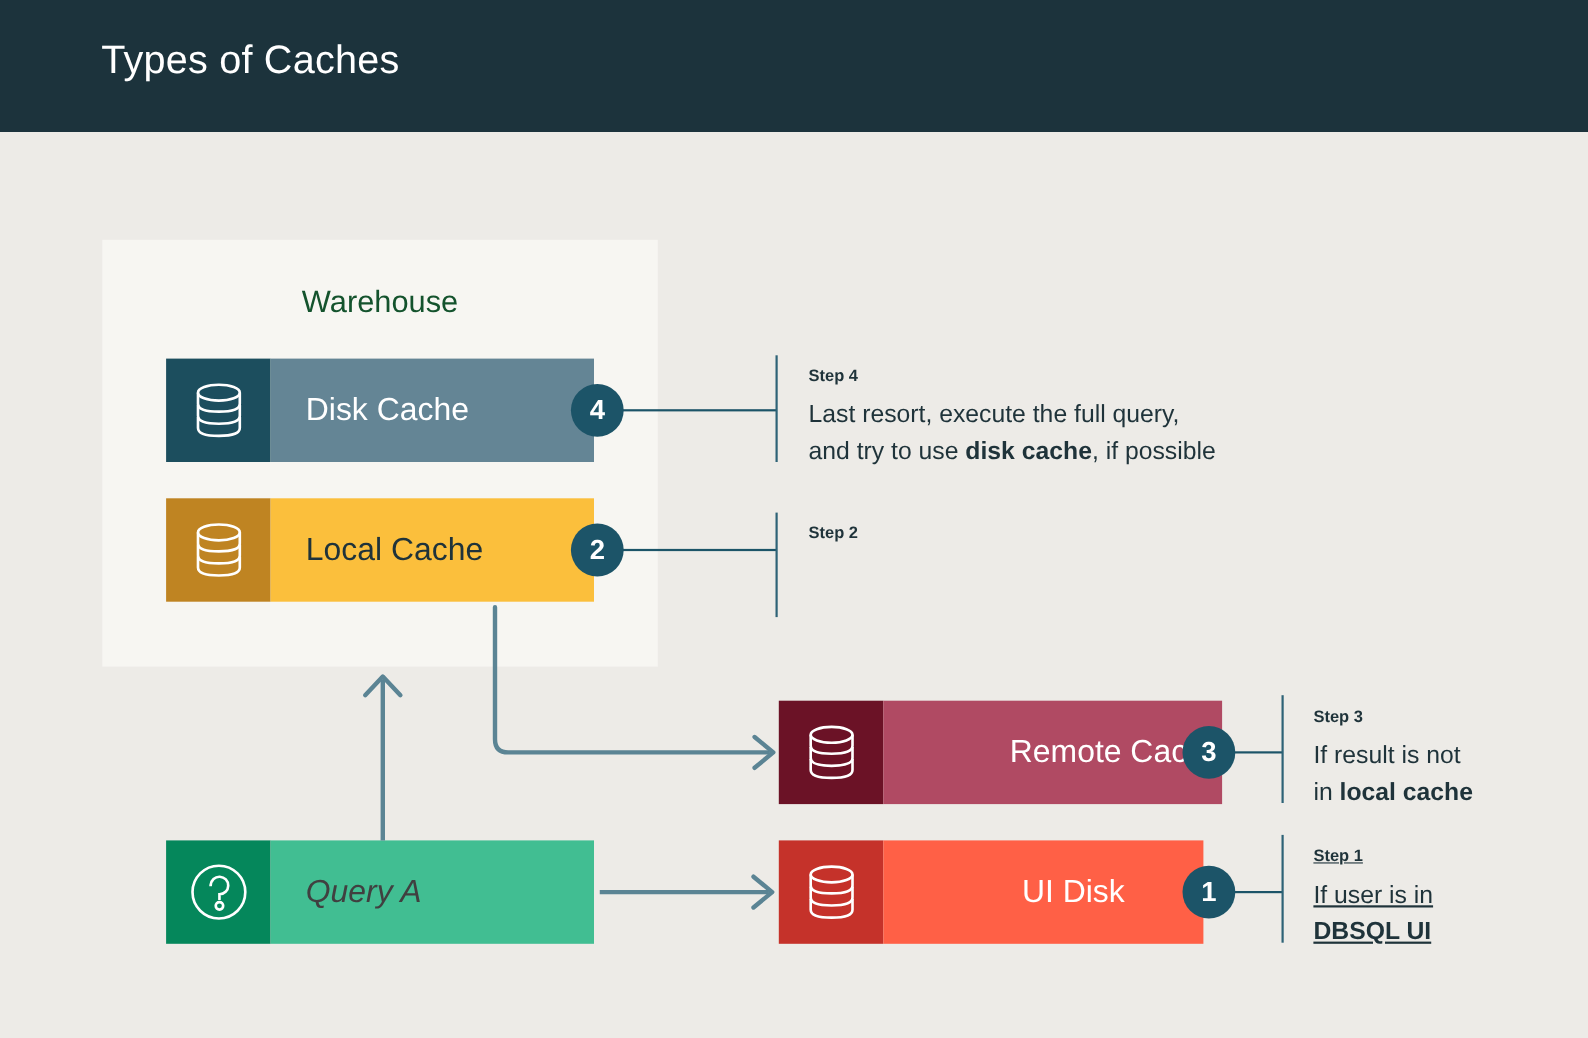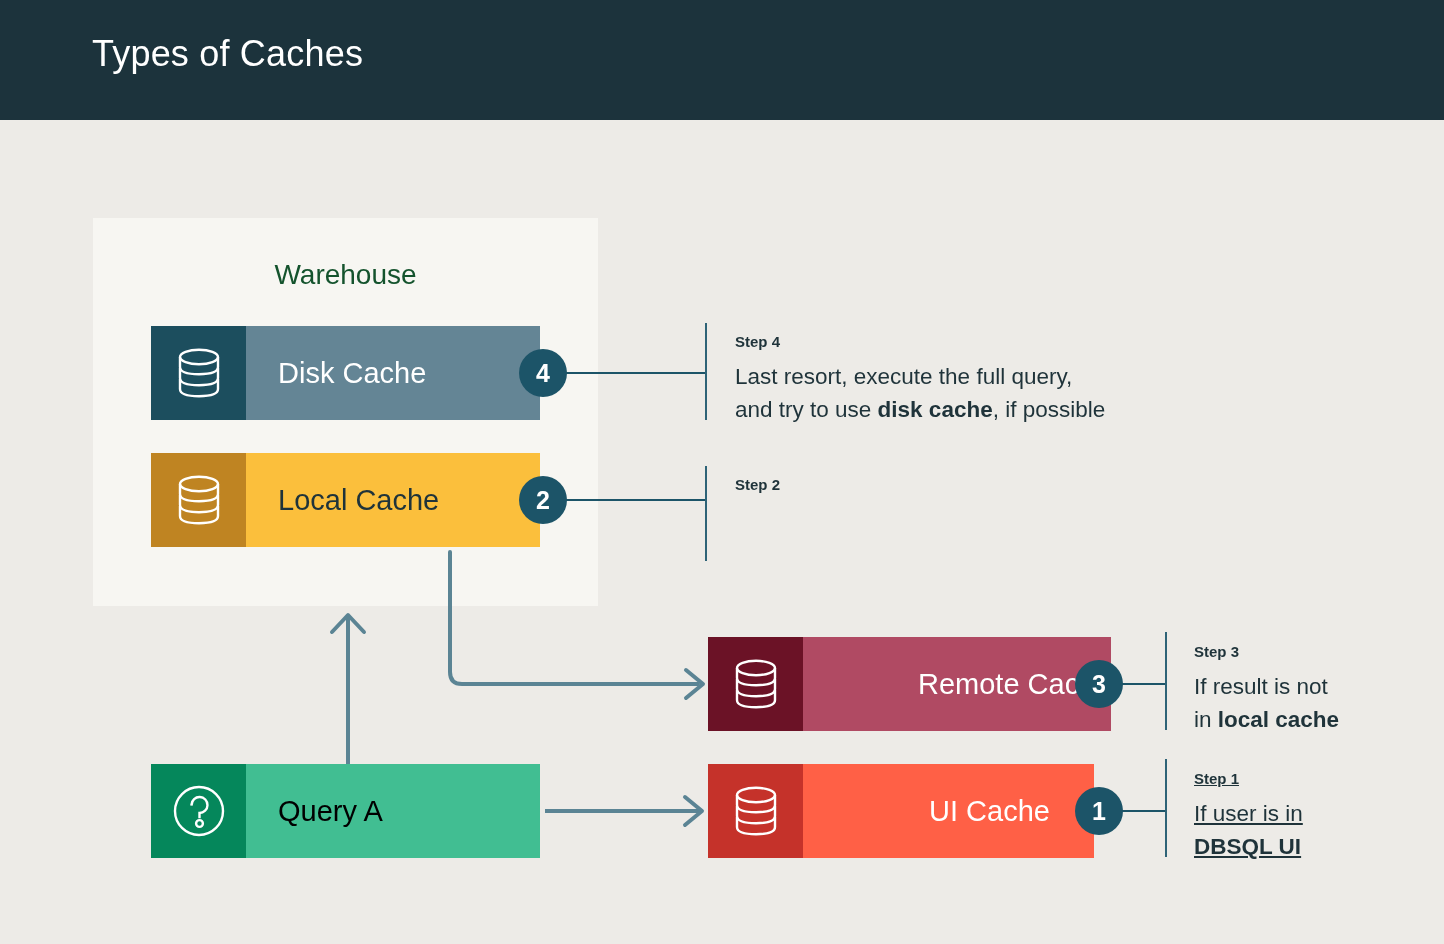--- a/index.html
+++ b/index.html
@@ -92,21 +92,21 @@
   #remote-cache-bar .bar-label      { color: #FFFFFF; }
 
   #ui-cache-bar     { left: 708px; top: 764px; width: 386px; }
   #ui-cache-bar .bar-icon-block { background: #C5322A; }
   #ui-cache-bar .bar-body       { background: #FF6046; }
   #ui-cache-bar .bar-label      { color: #FFFFFF; }
 
   #query-bar        { left: 151px; top: 764px; width: 389px; }
   #query-bar .bar-icon-block { background: #05875B; }
   #query-bar .bar-body       { background: #41BE92; }
-  #query-bar .bar-label      { color: #000000; }
+  #query-bar .bar-label      { color: #404040; font-style: italic; }
 
   
   .step-badge {
     position: absolute;
     width: 48px; height: 48px;
     border-radius: 50%;
     background: #1C5468;
     color: #FFFFFF;
     font-size: 25px;
     font-weight: 700;
@@ -244,21 +244,21 @@
 <div class="cache-bar" id="ui-cache-bar">
   <div class="bar-icon-block">
     <svg class="db-icon" width="46" height="52" viewBox="0 0 46 52">
       <ellipse cx="23" cy="10" rx="19" ry="7.2" fill="none" stroke="#FFFFFF" stroke-width="2.4"></ellipse>
       <path d="M4 10 L4 20 Q4 27.2 23 27.2 Q42 27.2 42 20 L42 10" fill="none" stroke="#FFFFFF" stroke-width="2.4"></path>
       <path d="M4 21 L4 31 Q4 38.2 23 38.2 Q42 38.2 42 31 L42 21" fill="none" stroke="#FFFFFF" stroke-width="2.4"></path>
       <path d="M4 32 L4 42 Q4 49.2 23 49.2 Q42 49.2 42 42 L42 32" fill="none" stroke="#FFFFFF" stroke-width="2.4"></path>
     </svg>
   </div>
   <div class="bar-body">
-    <span class="bar-label" style="padding-left:126px">UI Cache</span>
+    <span class="bar-label" style="padding-left:126px">UI Disk</span>
   </div>
 </div>
 
 <div class="cache-bar" id="query-bar">
   <div class="bar-icon-block">
     <svg class="q-icon" width="58" height="58" viewBox="0 0 58 58">
       <circle cx="29" cy="29" r="24" fill="none" stroke="#FFFFFF" stroke-width="2.4"></circle>
       <path d="M21.5 22.5 A8 8 0 1 1 29.5 31 L29.5 35" fill="none" stroke="#FFFFFF" stroke-width="2.4" stroke-linecap="square"></path>
       <circle cx="29.5" cy="41.5" r="3.4" fill="none" stroke="#FFFFFF" stroke-width="2.4"></circle>
     </svg>

